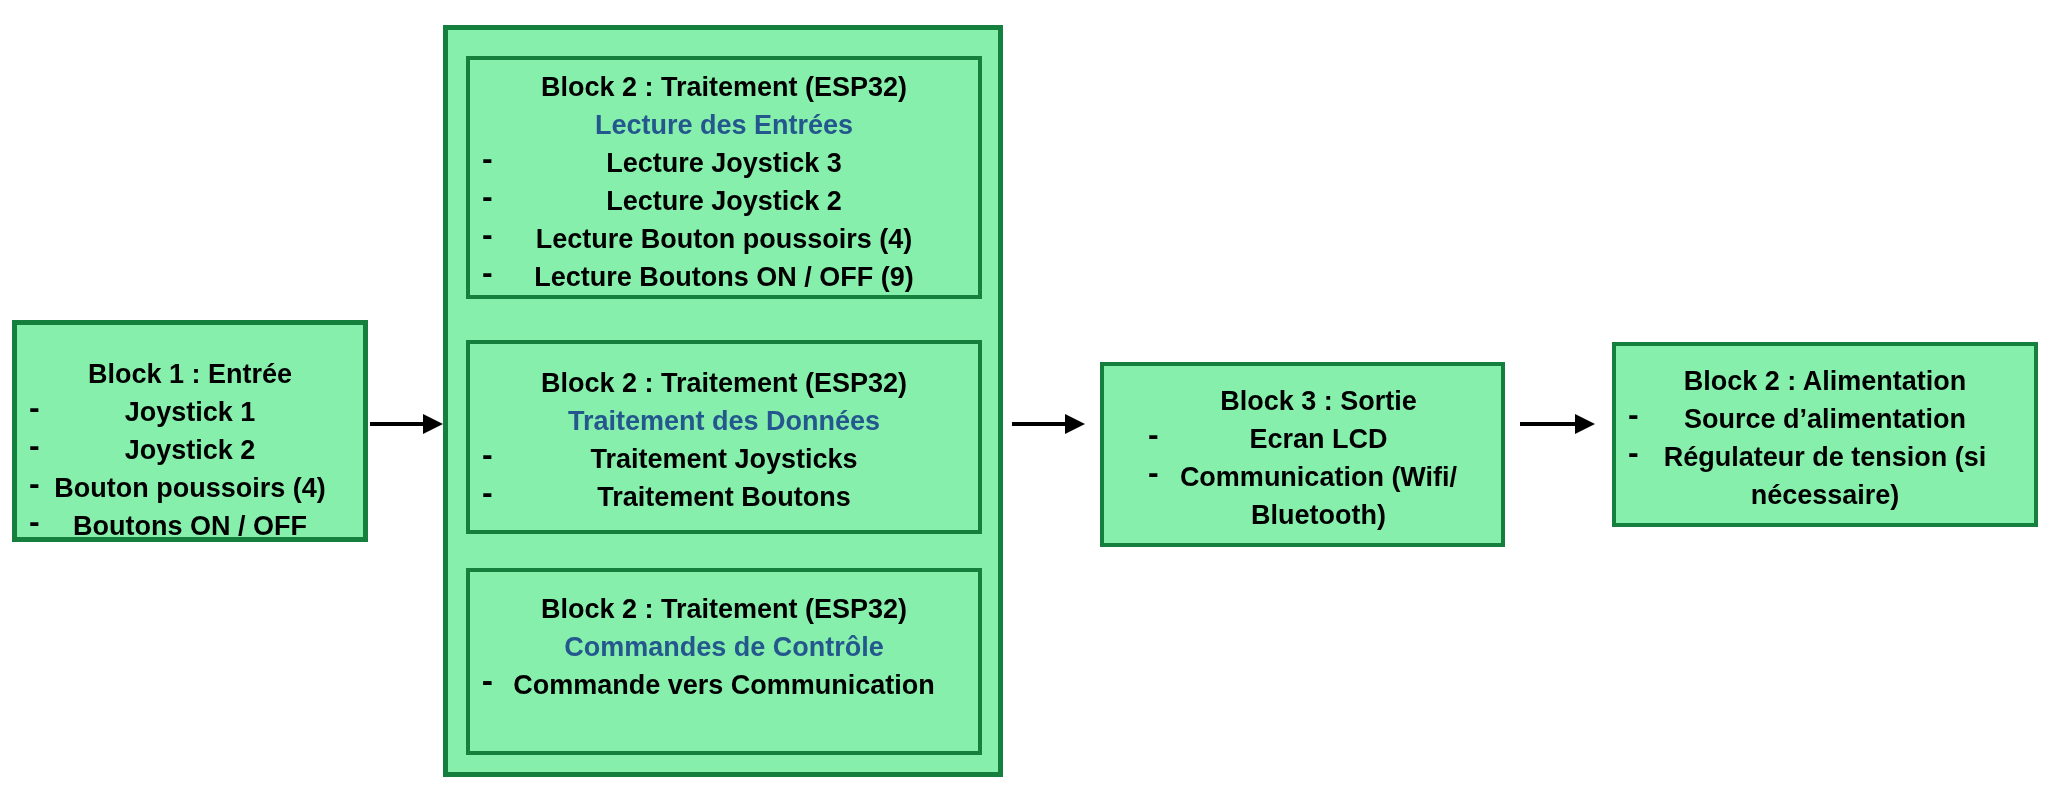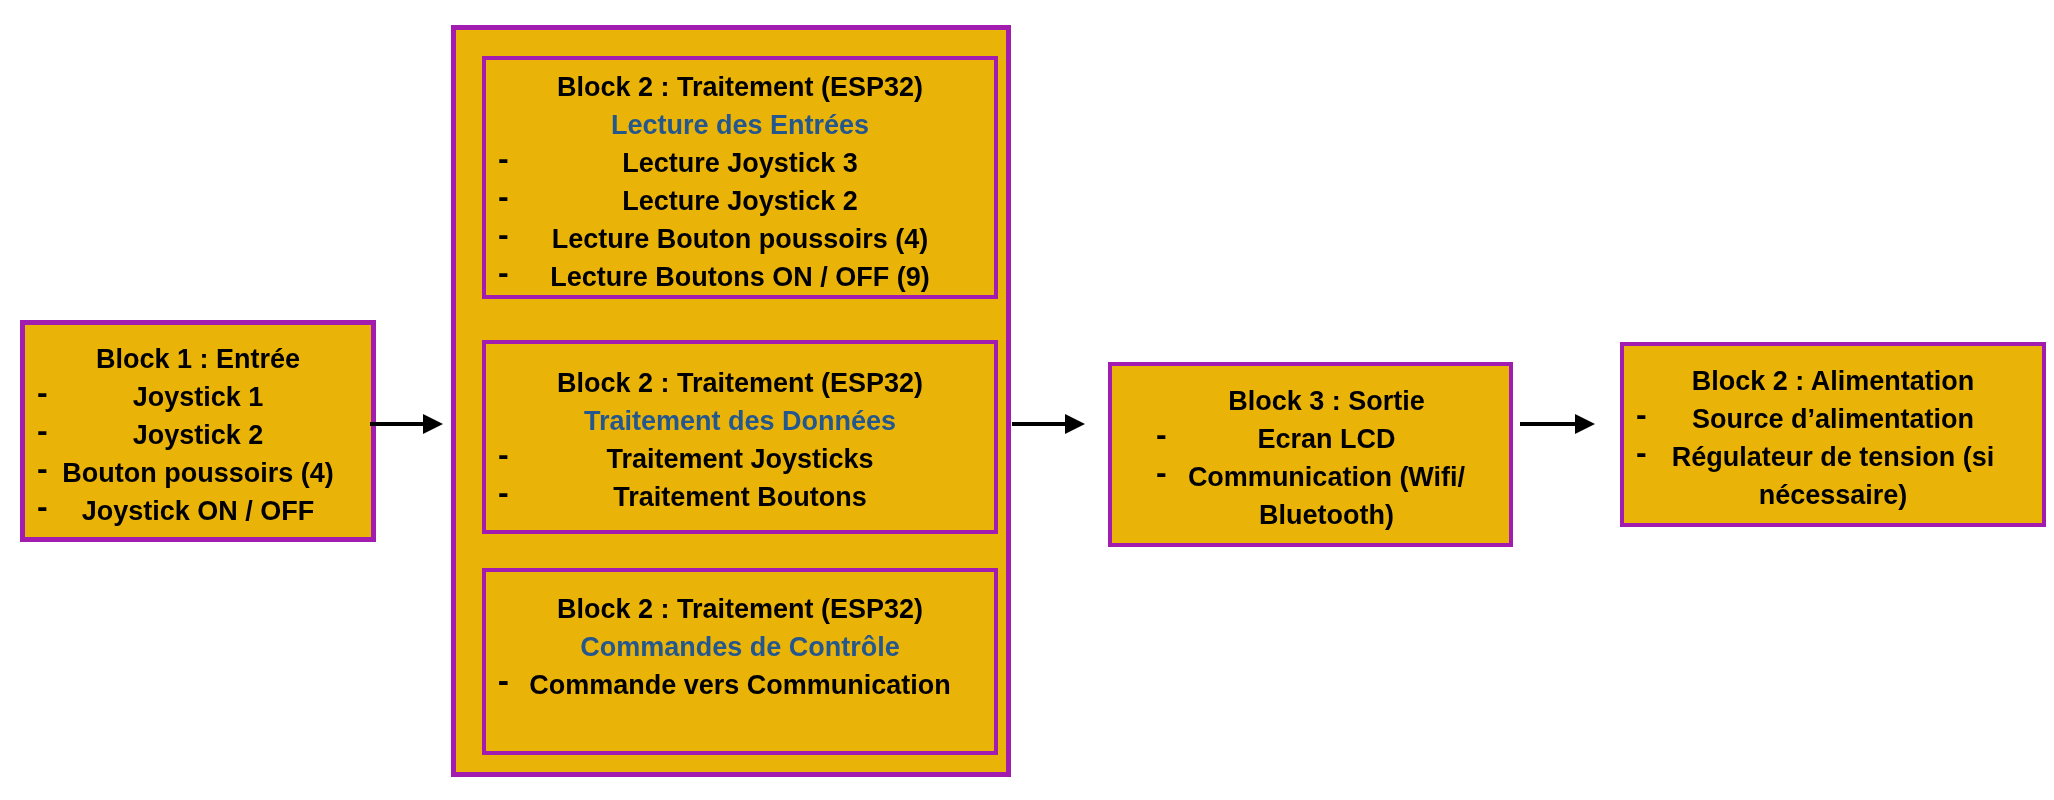--- a/index.html
+++ b/index.html
@@ -13,23 +13,22 @@
     height: 800px;
     background: #ffffff;
     font-family: "Liberation Sans", sans-serif;
     font-weight: bold;
     color: #000000;
     overflow: hidden;
   }
   .box {
     position: absolute;
     box-sizing: border-box;
-    background: #eab308;
-    border: 4px solid #a21caf;
-    margin-left: 8px;
+    background: #86efac;
+    border: 4px solid #15803d;
   }
   .thick { border-width: 5px; }
   .line {
     position: relative;
     font-size: 27px;
     line-height: 38px;
     text-align: center;
     padding: 0 14px;
   }
   .title { font-weight: bold; }
@@ -47,37 +46,37 @@
   .arrow {
     position: absolute;
     display: block;
   }
 </style>
 </head>
 <body>
 
 <div class="canvas">
 
-  <div class="box thick" style="left:12px; top:320px; width:356px; height:222px; padding-top:15px;">
+  <div class="box thick" style="left:12px; top:320px; width:356px; height:222px; padding-top:30px;">
     <div class="line title">Block 1 : Entrée</div>
     <div class="line">
       <span class="dash">-</span>
       <span>Joystick 1</span>
     </div>
     <div class="line">
       <span class="dash">-</span>
       <span>Joystick 2</span>
     </div>
     <div class="line">
       <span class="dash">-</span>
       <span>Bouton poussoirs (4)</span>
     </div>
     <div class="line">
       <span class="dash">-</span>
-      <span>Joystick ON / OFF</span>
+      <span>Boutons ON / OFF</span>
     </div>
   </div>
 
   <svg class="arrow" style="left:368px; top:411px;" width="76" height="26" viewBox="0 0 76 26">
     <line x1="2" y1="13" x2="57" y2="13" stroke="#000000" stroke-width="4"></line>
     <polygon points="55,3 75,13 55,23" fill="#000000"></polygon>
   </svg>
 
   <div class="box thick" style="left:443px; top:25px; width:560px; height:752px;">
 

